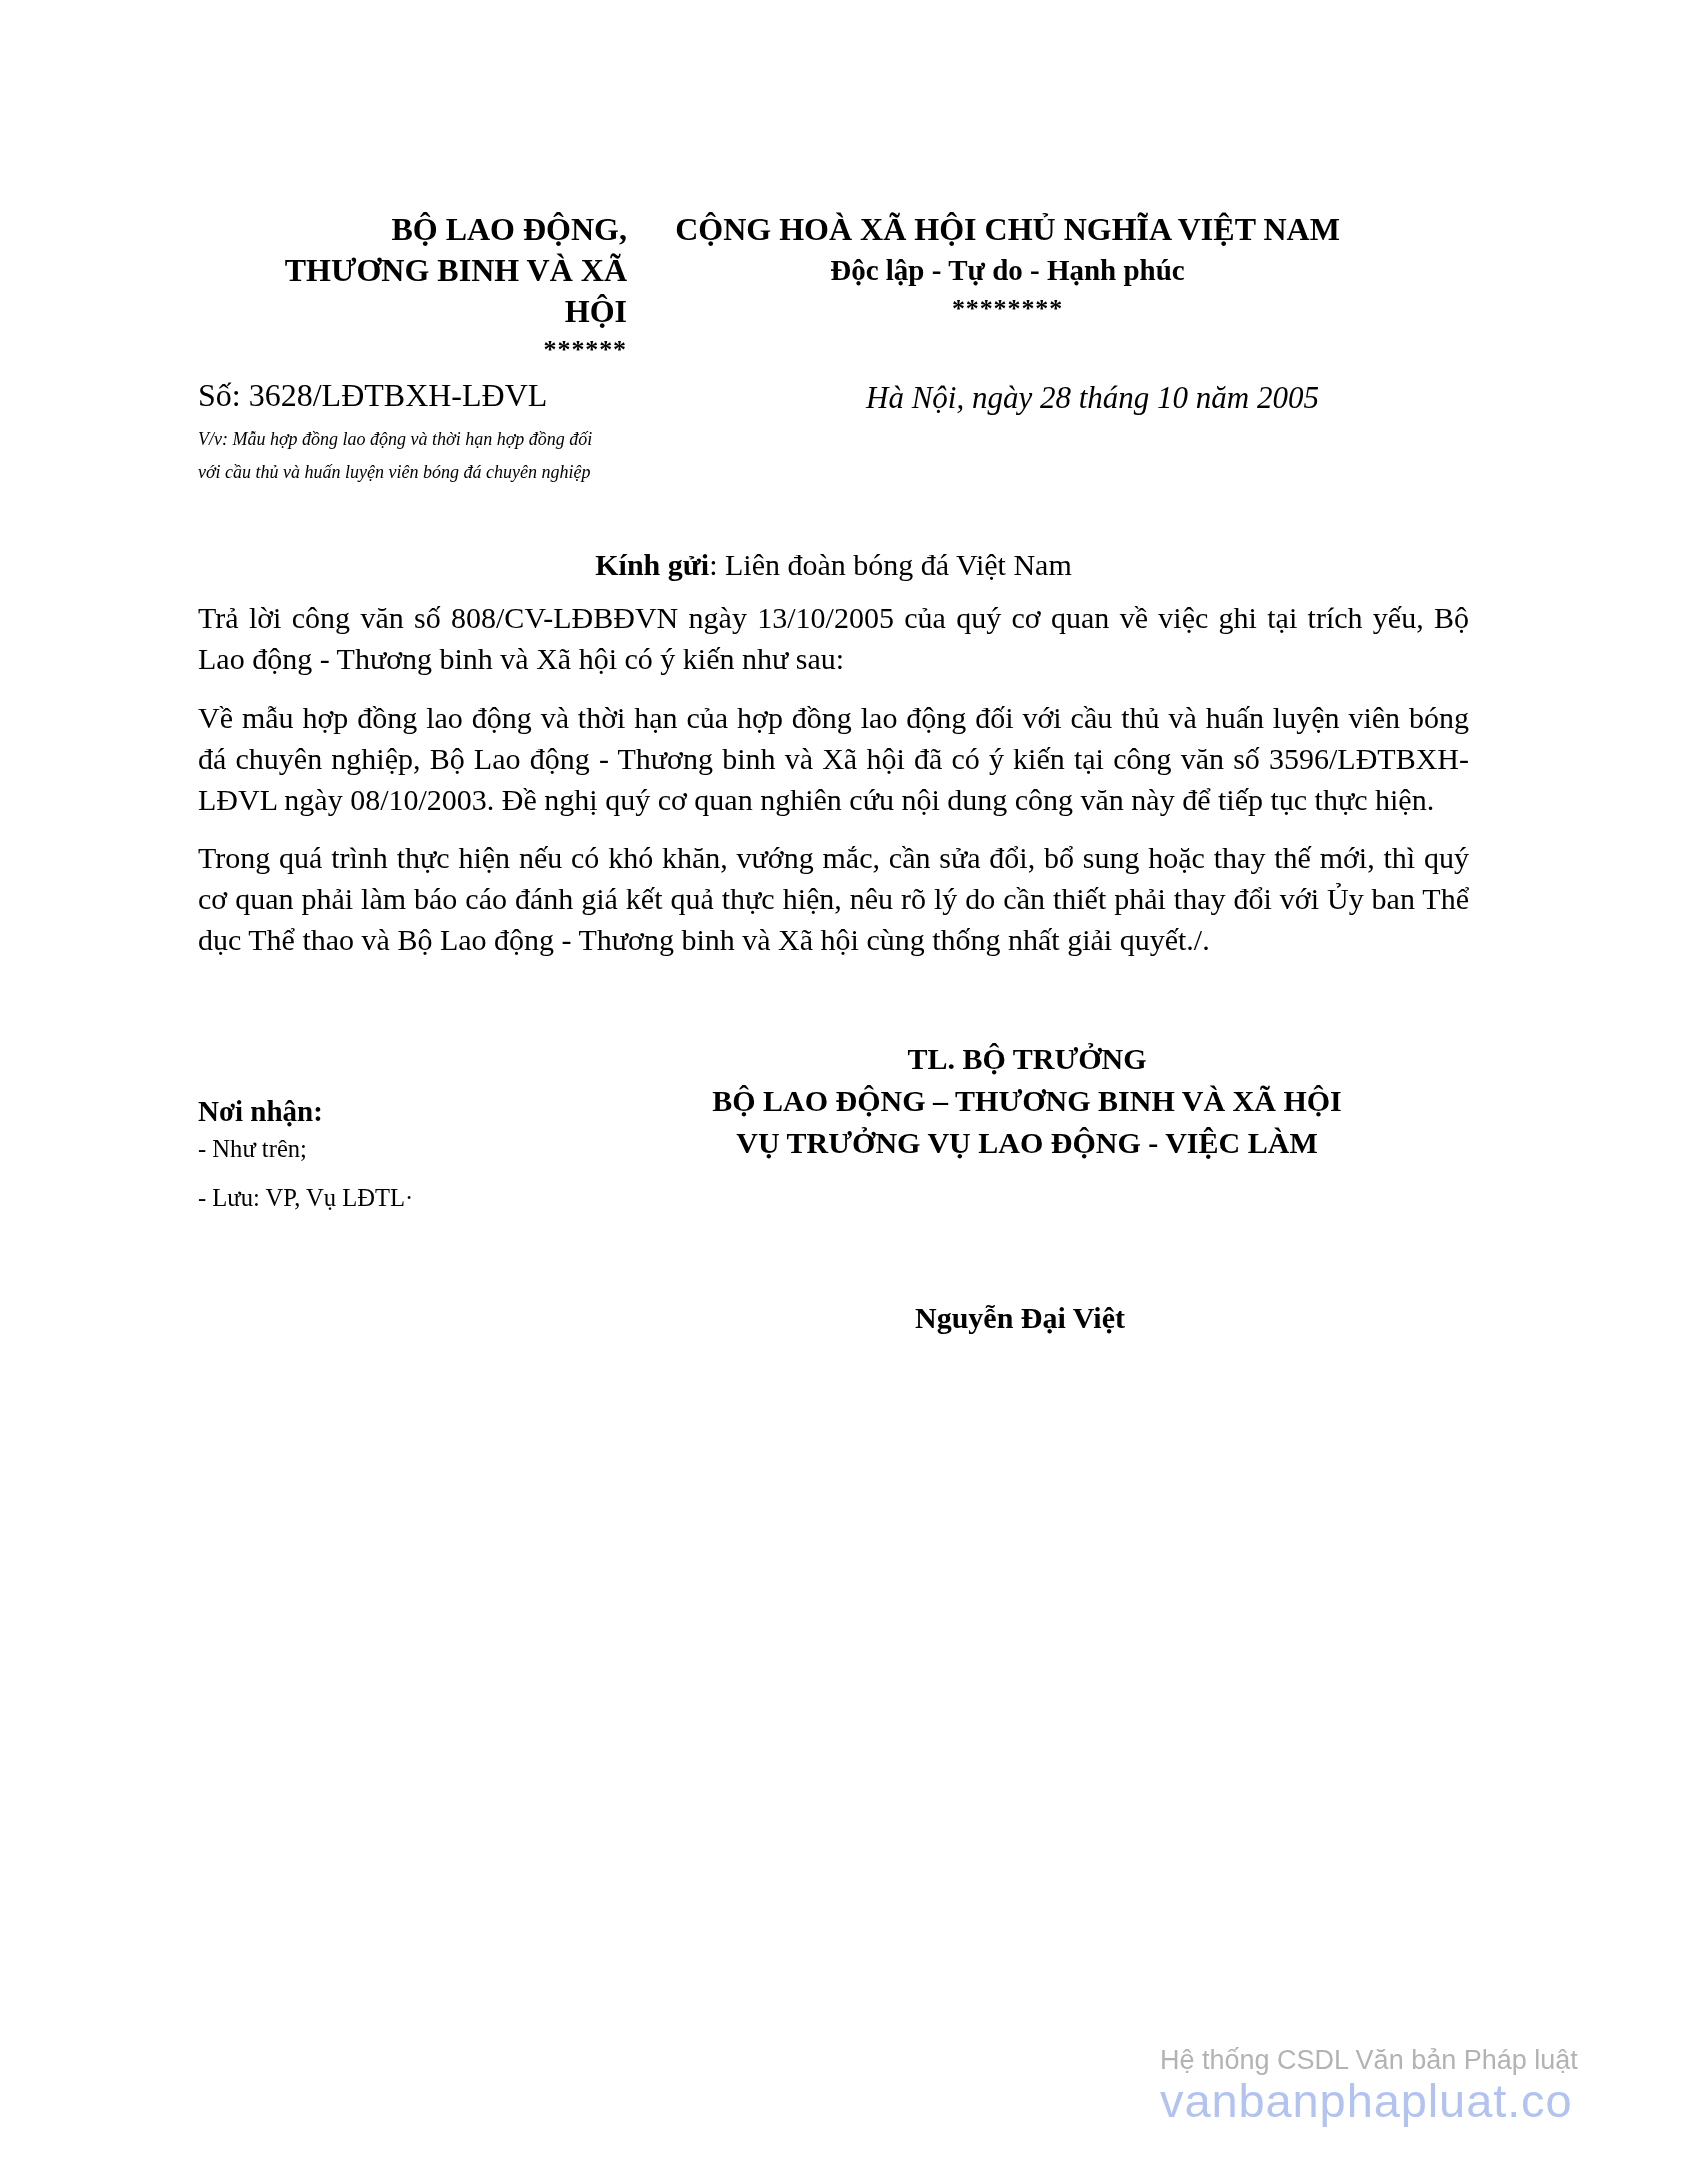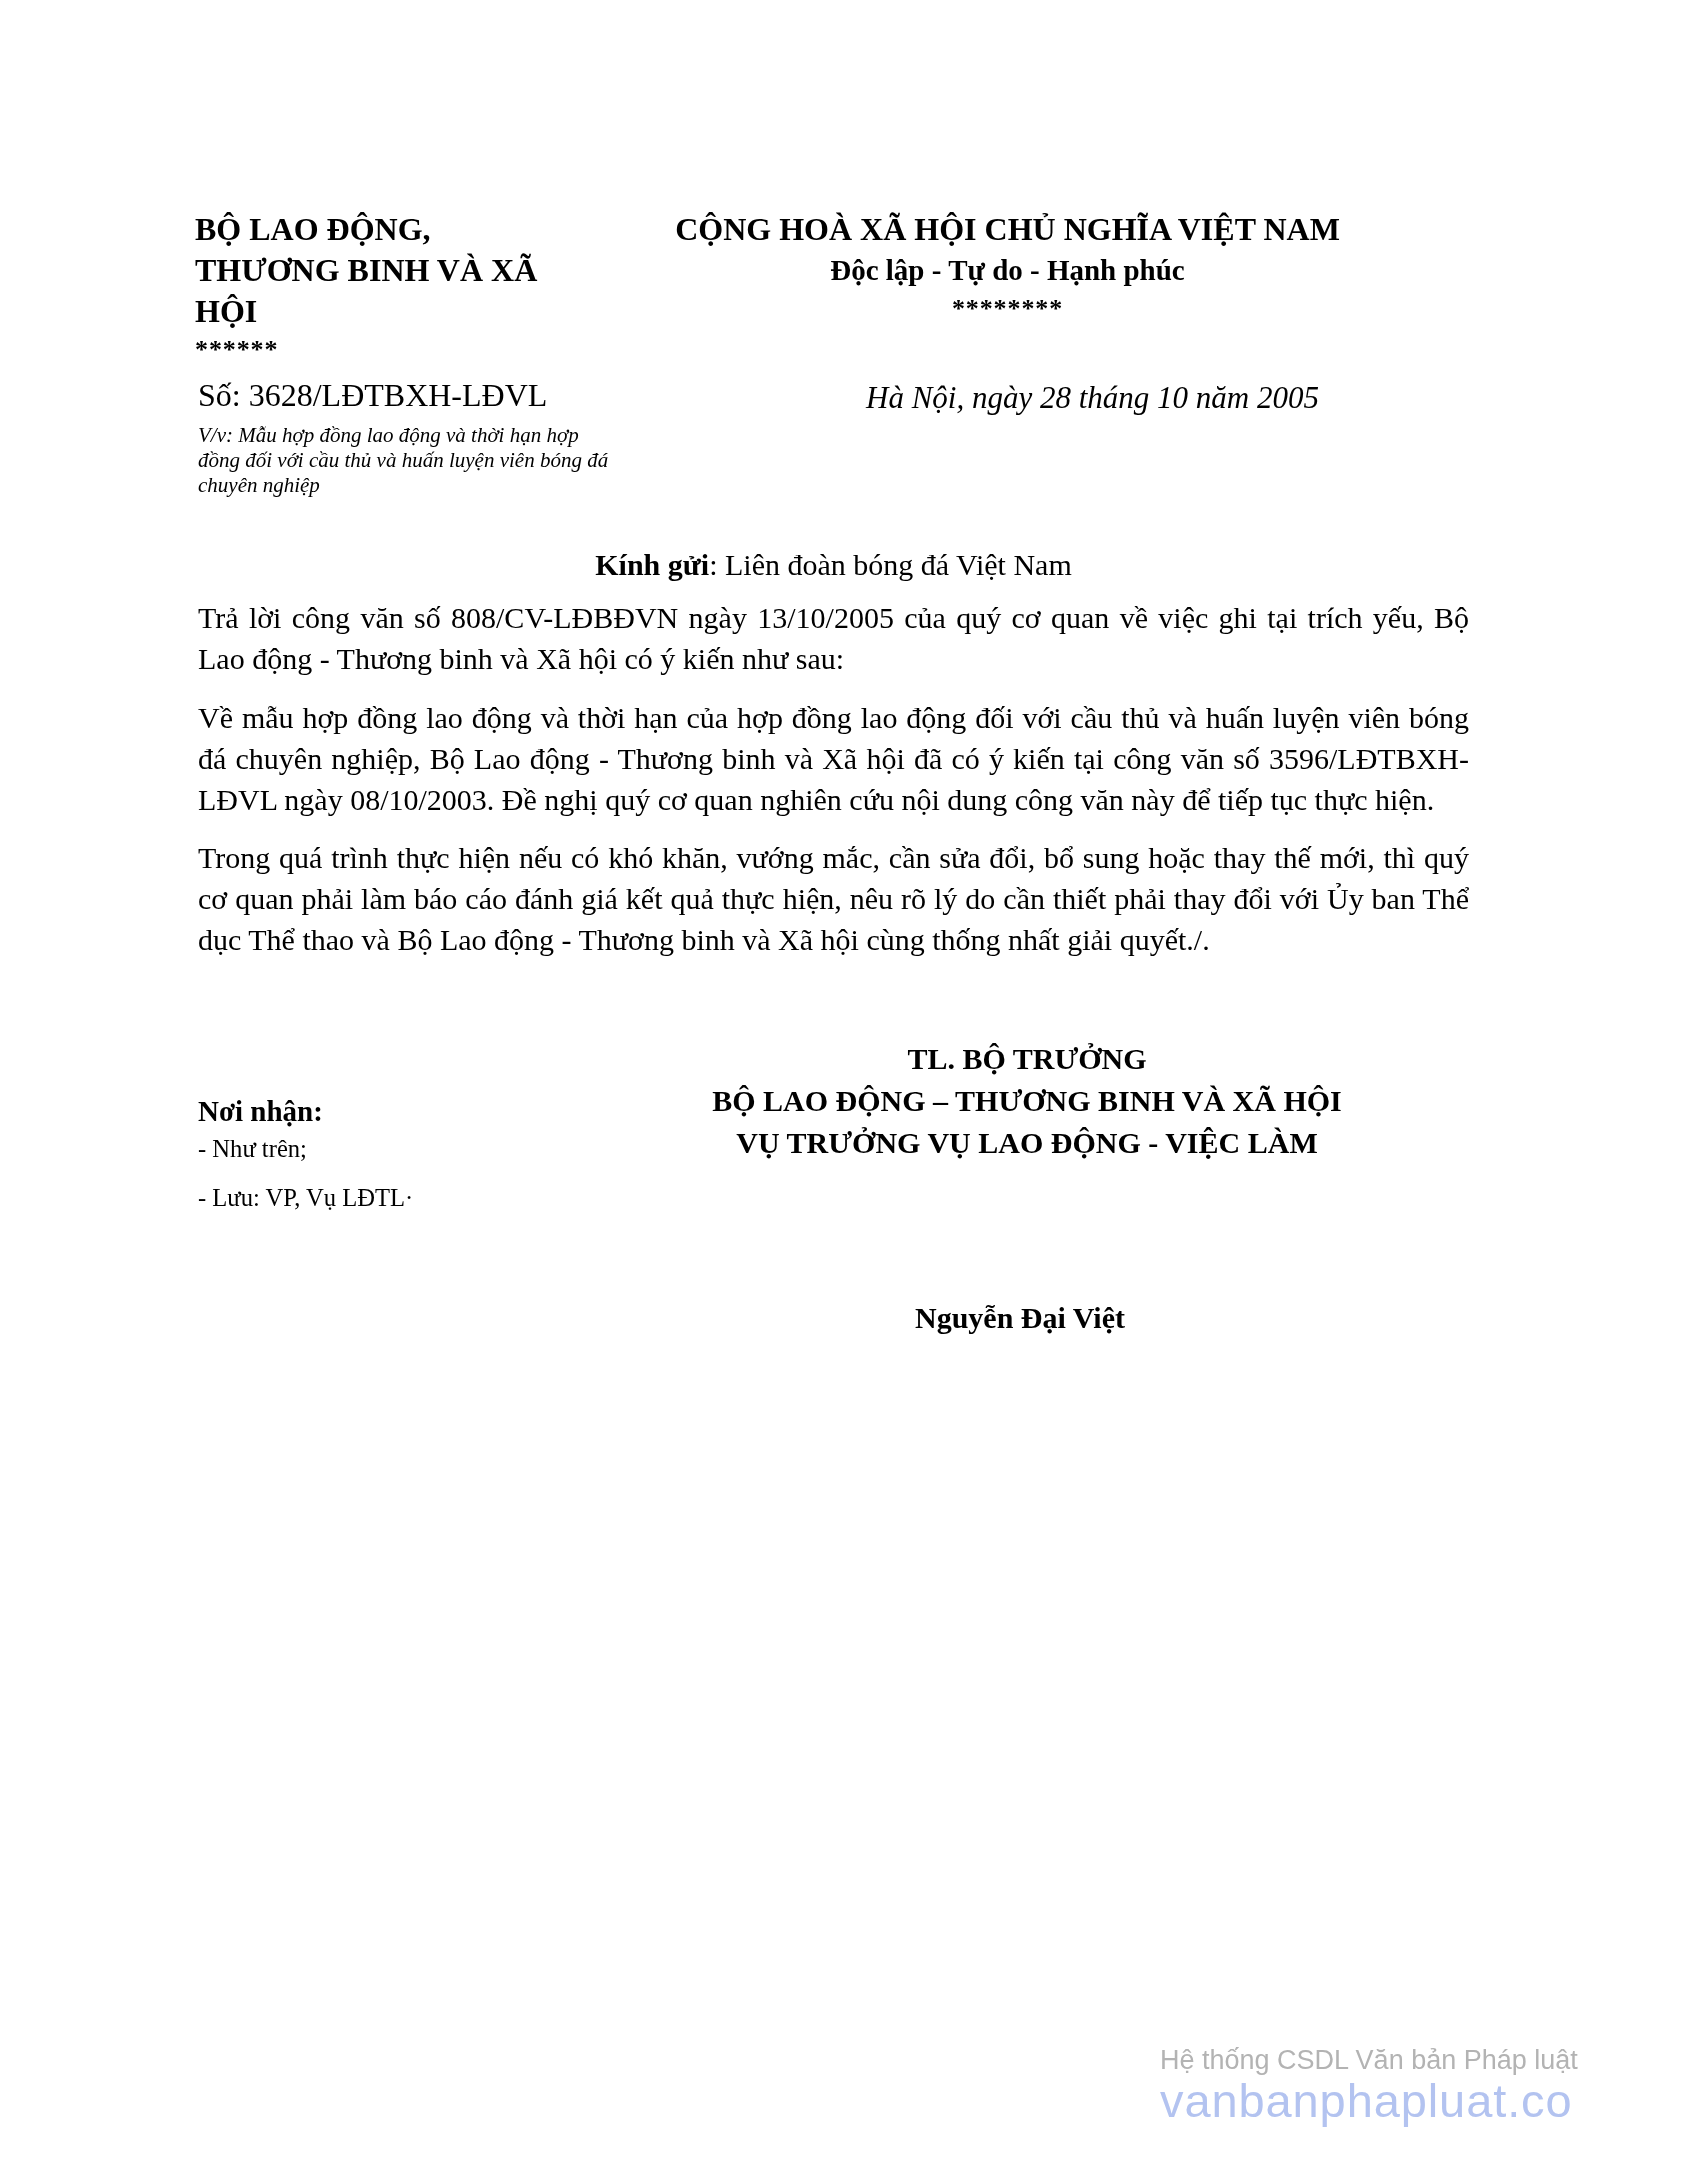--- a/index.html
+++ b/index.html
@@ -9,43 +9,43 @@
     height: 2180px;
     background: #ffffff;
     font-family: "Liberation Serif", serif;
     color: #000000;
     overflow: hidden;
   }
   .abs { position: absolute; }
 
   
   .org-block {
-    left: 195px; top: 209px; width: 421px;
-    text-align: left;
+    left: 206px; top: 209px; width: 421px;
+    text-align: right;
     font-weight: bold; font-size: 32px; line-height: 41px;
   }
   .nat-block {
     left: 639px; top: 209px; width: 737px;
     text-align: center;
     font-weight: bold; font-size: 32px; line-height: 41px;
   }
   .nat-line2 { font-size: 29px; }
   .stars { font-size: 26px; line-height: 35px; letter-spacing: 0.9px; }
 
   .doc-number {
     left: 198px; top: 376px;
     font-size: 32px; line-height: 39px;
   }
   .place-date {
     left: 866px; top: 379px;
     font-style: italic; font-size: 31px; line-height: 37px;
   }
   .subject {
     left: 198px; top: 423px; width: 421px;
-    font-style: italic; font-size: 21px; line-height: 25px;
+    font-style: italic; font-size: 18px; line-height: 33px;
   }
 
   
   .recipient-line {
     left: 198px; top: 544px; width: 1271px;
     text-align: center; font-size: 30px; line-height: 41px;
   }
   .recipient-line .lbl { font-weight: bold; }
 
   .body-text {

